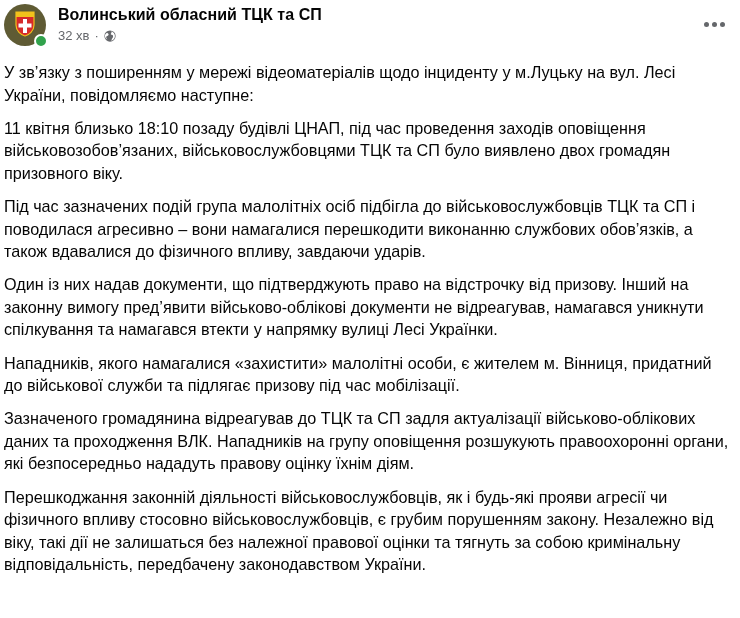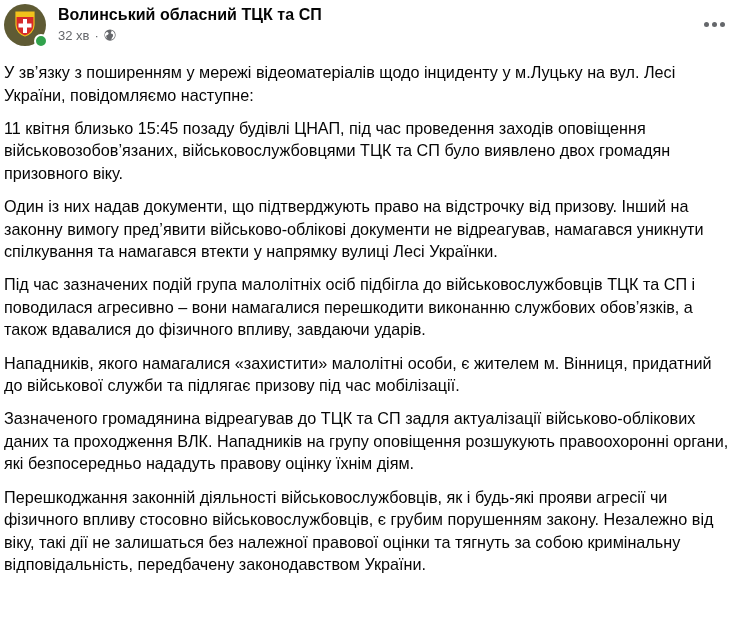--- a/index.html
+++ b/index.html
@@ -68,20 +68,21 @@
       cursor: pointer;
       letter-spacing: 0.05px;
     }
     .meta {
       position: absolute;
       left: 58px;
       top: 28px;
       font-size: 13px;
       color: #65676b;
       display: flex;
+      align-items: center;
       gap: 4px;
     }
     .meta .time { cursor: pointer; }
     .meta .dot { margin: 0 1px; }
     .globe {
       display: inline-block;
       width: 12px;
       height: 12px;
       margin-top: 1px;
     }
@@ -152,21 +153,21 @@
 
     <div class="more-button">
       <span></span>
       <span></span>
       <span></span>
     </div>
   </div>
 
   <div class="body-text">
     <p>У зв’язку з поширенням у мережі відеоматеріалів щодо інциденту у м.Луцьку на вул. Лесі України, повідомляємо наступне:</p>
-    <p>11 квітня близько 15:45 позаду будівлі ЦНАП, під час проведення заходів оповіщення військовозобов’язаних, військовослужбовцями ТЦК та СП було виявлено двох громадян призовного віку.</p>
+    <p>11 квітня близько 18:10 позаду будівлі ЦНАП, під час проведення заходів оповіщення військовозобов’язаних, військовослужбовцями ТЦК та СП було виявлено двох громадян призовного віку.</p>
+    <p>Під час зазначених подій група малолітніх осіб підбігла до військовослужбовців ТЦК та СП і поводилася агресивно – вони намагалися перешкодити виконанню службових обов’язків, а також вдавалися до фізичного впливу, завдаючи ударів.</p>
     <p>Один із них надав документи, що підтверджують право на відстрочку від призову. Інший на законну вимогу пред’явити військово-облікові документи не відреагував, намагався уникнути спілкування та намагався втекти у напрямку вулиці Лесі Українки.</p>
-    <p>Під час зазначених подій група малолітніх осіб підбігла до військовослужбовців ТЦК та СП і поводилася агресивно – вони намагалися перешкодити виконанню службових обов’язків, а також вдавалися до фізичного впливу, завдаючи ударів.</p>
     <p>Нападників, якого намагалися «захистити» малолітні особи, є жителем м. Вінниця, придатний до військової служби та підлягає призову під час мобілізації.</p>
     <p>Зазначеного громадянина відреагував до ТЦК та СП задля актуалізації військово-облікових даних та проходження ВЛК. Нападників на групу оповіщення розшукують правоохоронні органи, які безпосередньо нададуть правову оцінку їхнім діям.</p>
     <p>Перешкоджання законній діяльності військовослужбовців, як і будь-які прояви агресії чи фізичного впливу стосовно військовослужбовців, є грубим порушенням закону. Незалежно від віку, такі дії не залишаться без належної правової оцінки та тягнуть за собою кримінальну відповідальність, передбачену законодавством України.</p>
   </div>
 
 </div>
 
 </body></html>

